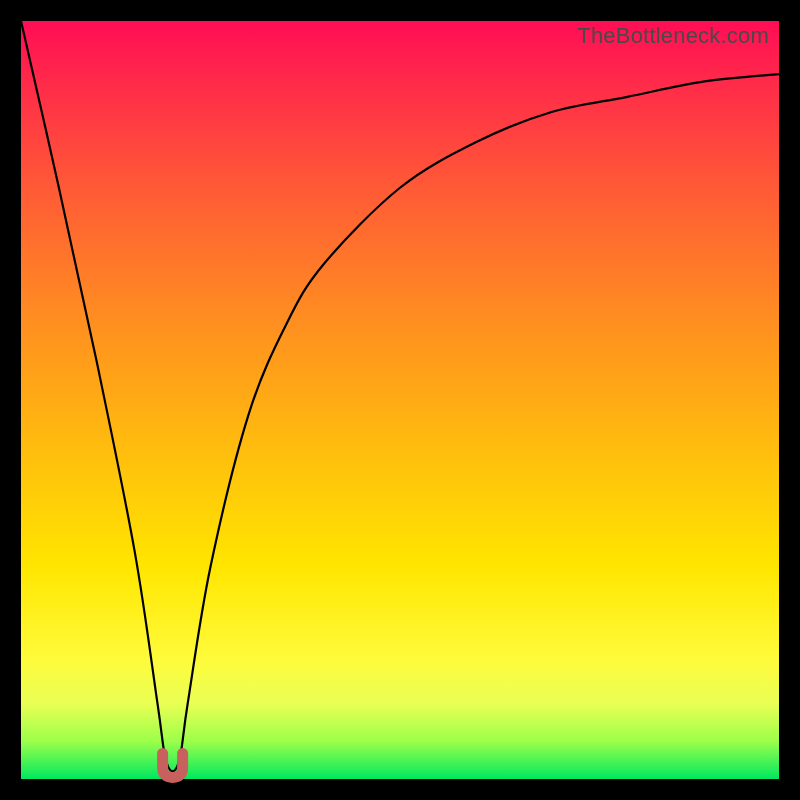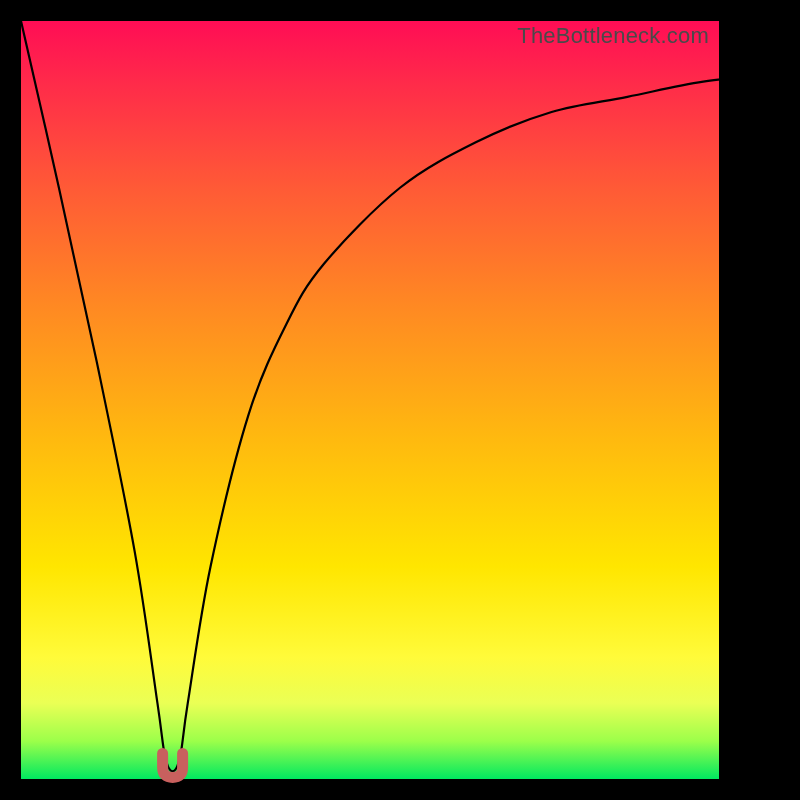--- a/index.html
+++ b/index.html
@@ -14,21 +14,21 @@
   .outer {
     position: relative;
     width: 800px;
     height: 800px;
     background: #000;
   }
   .plot-area {
     position: absolute;
     left: 21px;
     top: 21px;
-    width: 698px;
+    width: 758px;
     height: 758px;
     
     background: linear-gradient(
       to bottom,
       #ff0d55 0%,
       #ff2a4a 8%,
       #ff5a36 22%,
       #ff8a22 38%,
       #ffb90f 55%,
       #ffe600 72%,

